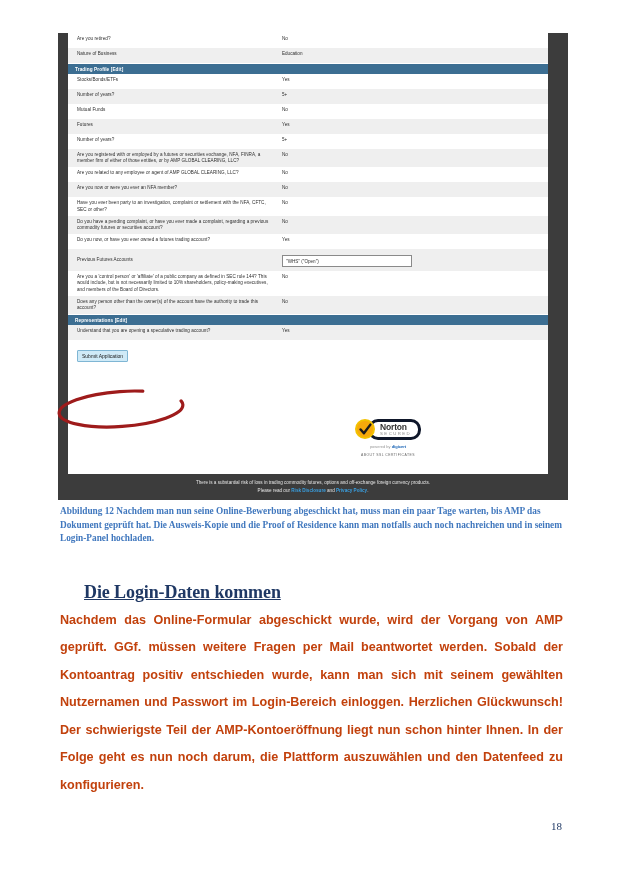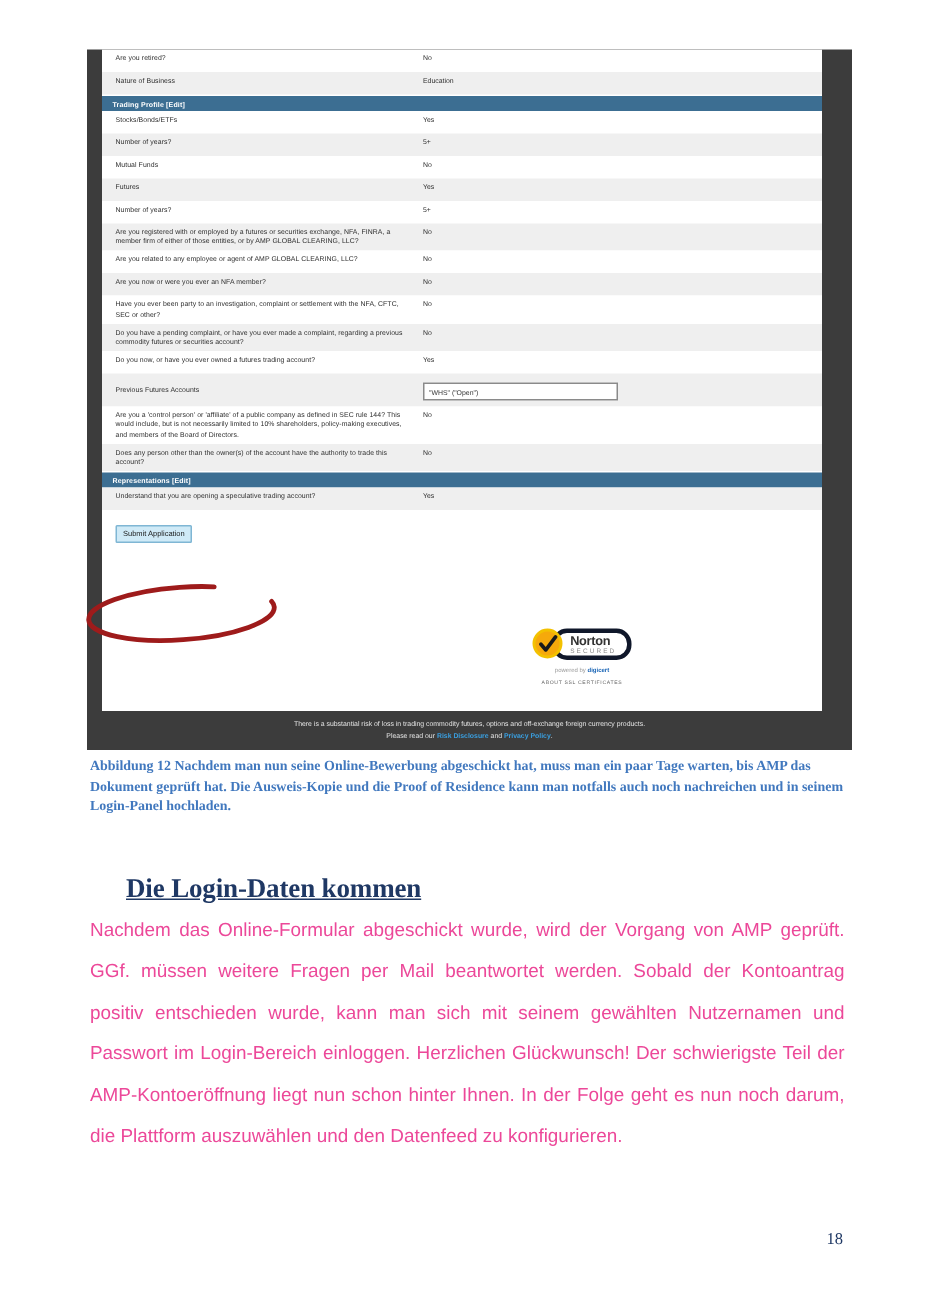--- a/index.html
+++ b/index.html
@@ -196,23 +196,24 @@
     color: #1f3864;
     text-decoration: underline;
     letter-spacing: -.1px;
     margin-left: 24px;
   }
   #bodytext {
     position: absolute;
     left: 60px; top: 594px; width: 503px;
     font-size: 12.6px;
     line-height: 27.5px;
-    color: #ec4899;
+    color: #c2410c;
     text-align: justify;
     font-family: "Liberation Sans", sans-serif;
+    font-weight: bold;
   }
   #pageno {
     position: absolute;
     right: 62px; top: 820px;
     font-family: "Liberation Serif", serif;
     font-size: 11px;
     color: #1f3864;
   }
 </style>
 </head>

